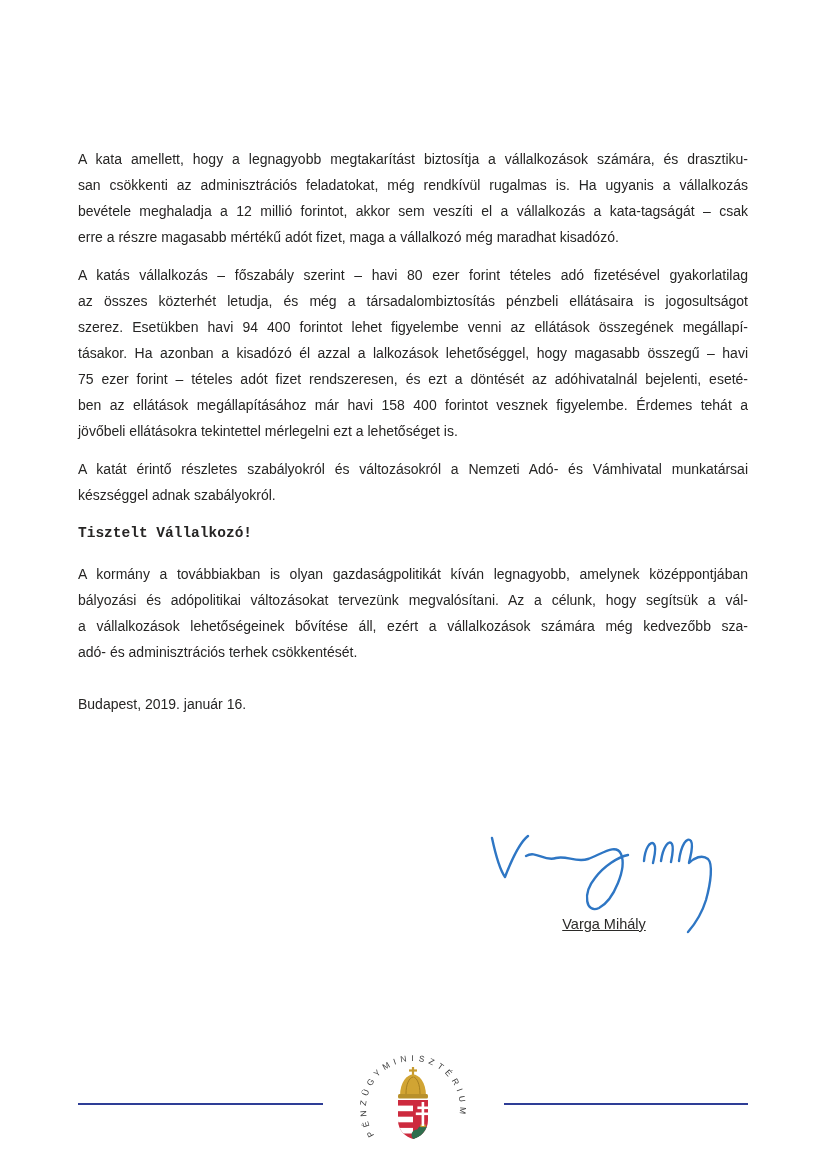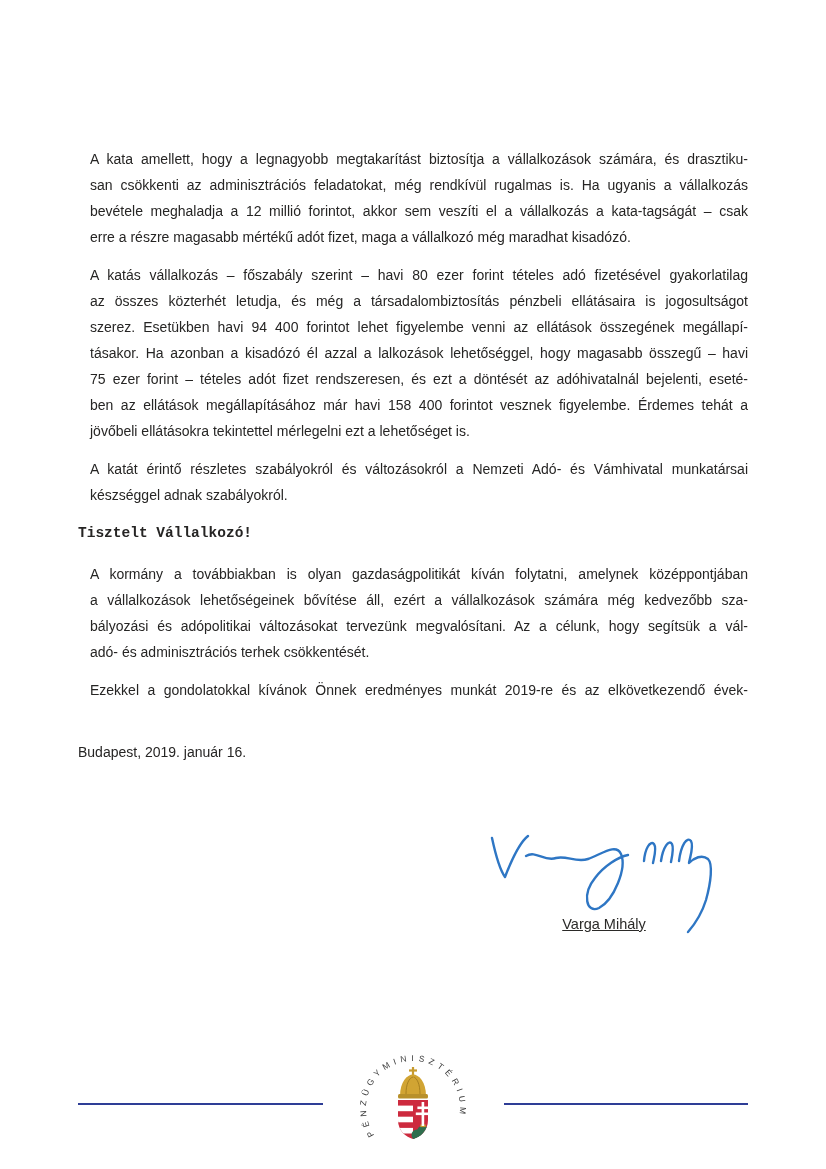--- a/index.html
+++ b/index.html
@@ -10,33 +10,33 @@
     font-family: "Liberation Sans", "DejaVu Sans", sans-serif;
     color: #262524;
   }
   .page { position: absolute; inset: 0; background: #ffffff; }
 
   .content {
     position: absolute;
     left: 78px; top: 146px;
     width: 670px;
   }
-  .para { margin: 0 0 12px 12px; font-size: 14px; line-height: 26px; }
+  .para { margin: 0 0 12px 0; font-size: 14px; line-height: 26px; }
   .ln { text-align: justify; text-align-last: justify; }
   .ln.last { text-align-last: left; }
 
   .salutation {
     font-size: 14.5px; line-height: 26px;
     font-weight: bold;
     margin: 0 0 15px 0;
     font-family: Liberation Mono, monospace;
   }
   .dateline {
     font-size: 14px; line-height: 26px;
-    margin-top: 36px;
+    margin-top: 26px;
   }
 
   .signature-wrap {
     position: absolute;
     left: 478px; top: 810px;
     width: 236px; height: 140px;
   }
   .signer-name {
     position: absolute;
     left: 504px; top: 916px;
@@ -89,27 +89,26 @@
         <div class="ln last">jövőbeli ellátásokra tekintettel mérlegelni ezt a lehetőséget is.</div>
       </div>
     <div class="para">
         <div class="ln">A katát érintő részletes szabályokról és változásokról a Nemzeti Adó- és Vámhivatal munkatársai</div>
         <div class="ln last">készséggel adnak szabályokról.</div>
       </div>
 
     <div class="salutation">Tisztelt Vállalkozó!</div>
 
     <div class="para">
-        <div class="ln">A kormány a továbbiakban is olyan gazdaságpolitikát kíván folytatni, amelynek középpontjában</div>
+        <div class="ln">A kormány a továbbiakban is olyan gazdaságpolitikát kíván legnagyobb, amelynek középpontjában</div>
+        <div class="ln">bályozási és adópolitikai változásokat tervezünk megvalósítani. Az a célunk, hogy segítsük a vál-</div>
         <div class="ln">a vállalkozások lehetőségeinek bővítése áll, ezért a vállalkozások számára még kedvezőbb sza-</div>
-        <div class="ln">bályozási és adópolitikai változásokat tervezünk megvalósítani. Az a célunk, hogy segítsük a vál-</div>
         <div class="ln last">adó- és adminisztrációs terhek csökkentését.</div>
       </div>
     <div class="para">
-        <div class="ln">Ezekkel a gondolatokkal kívánok Önnek eredményes munkát 2019-re és az elkövetkezendő évek-</div>
       </div>
 
     <div class="dateline">Budapest, 2019. január 16.</div>
   </div>
 
   <div class="signature-wrap">
     <svg width="236" height="140" viewBox="0 0 236 140">
       <g fill="none" stroke="#2e76c4" stroke-width="2.4" stroke-linecap="round" stroke-linejoin="round">
         <path d="M14 28 C17 42 22 60 27 67 C32 54 41 33 50 26"></path>
         <path d="M48 46 C58 40 66 52 78 48 C88 45 98 53 110 49 C124 44 138 33 143 44 C149 58 136 90 121 98 C108 104 104 84 117 68 C126 56 140 47 150 45"></path>

